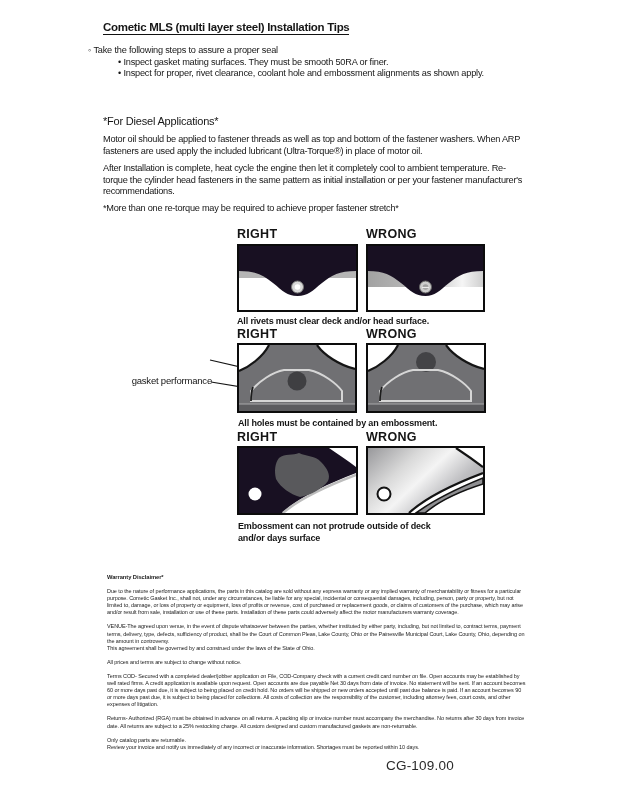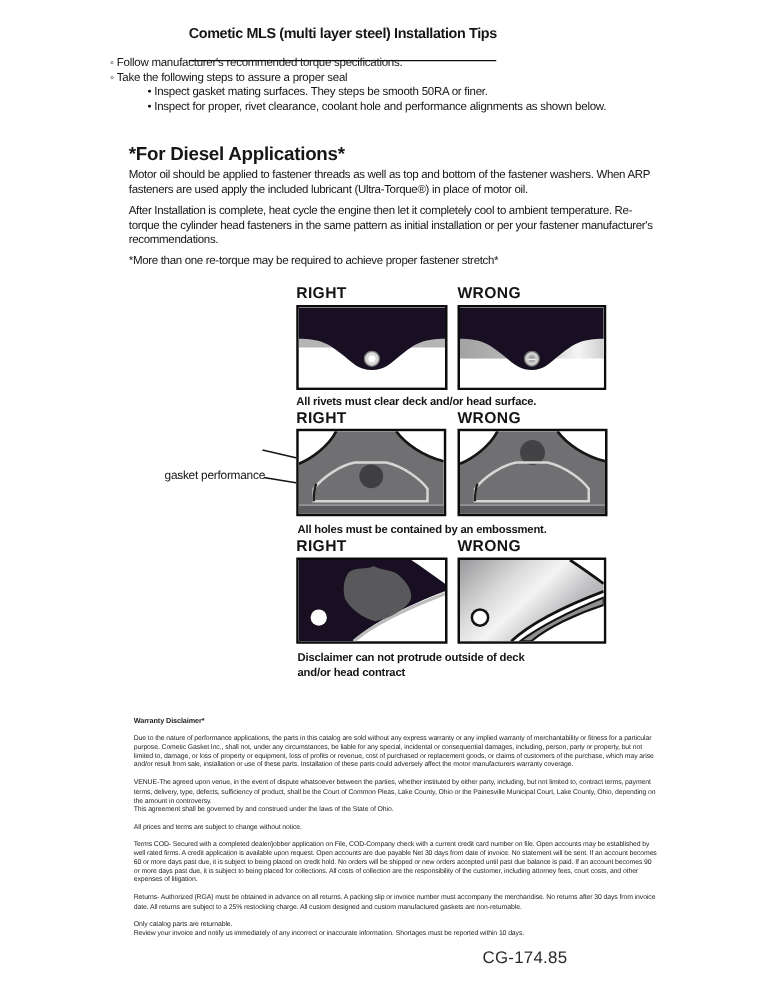--- a/index.html
+++ b/index.html
@@ -5,28 +5,28 @@
   html,body{margin:0;padding:0;background:#ffffff;}
   .page{
     position:relative;width:618px;height:800px;background:#ffffff;
     font-family:"Liberation Sans","DejaVu Sans",sans-serif;color:#161616;
     overflow:hidden;
   }
   .abs{position:absolute;}
   
   .title{
     left:103px;top:21px;font-size:11.5px;font-weight:bold;letter-spacing:-0.3px;
-    border-bottom:1.6px solid #111;padding-bottom:15px;white-space:nowrap;margin-left:48px;
+    border-bottom:1.6px solid #111;padding-bottom:1px;white-space:nowrap;
   }
   
   .bullets{left:88px;top:45px;width:432px;font-size:9.2px;line-height:11.6px;letter-spacing:-0.2px;}
   .b::before{content:"\25E6\00a0";font-size:9.2px;}
   .sb{padding-left:30px;}
   .sb::before{content:"\2022\00a0";}
-  .diesel-h{left:103px;top:115px;font-size:15px;font-weight:bold;letter-spacing:-0.2px;}
+  .diesel-h{left:103px;top:115px;font-size:11px;font-weight:normal;letter-spacing:-0.2px;}
   .para{left:103px;width:422px;font-size:9.2px;line-height:11.7px;letter-spacing:-0.25px;}
   .p1{top:134px;}
   .p2{top:163px;}
   .note{top:203px;}
   
   .rw{font-size:12.5px;font-weight:bold;letter-spacing:0.3px;color:#141414;}
   .cap{font-size:9px;font-weight:bold;letter-spacing:-0.15px;color:#141414;line-height:12px;}
   .dbox{border:2px solid #0c0c0c;box-sizing:border-box;background:#fff;}
   .dbox svg{display:block;width:100%;height:100%;}
   .sidelabel{font-size:9.5px;letter-spacing:-0.2px;line-height:10.8px;text-align:right;color:#141414;}
@@ -38,24 +38,23 @@
   .pagenum{left:386px;top:758px;font-size:13.5px;letter-spacing:0.2px;color:#2a2a2a;}
 </style>
 </head>
 <body>
 
 <div class="page">
 
   <div class="abs title">Cometic MLS (multi layer steel) Installation Tips</div>
 
   <div class="abs bullets">
-    <div class="b">Follow manufacturer's recommended torque specifications.</div>
     <div class="b">Take the following steps to assure a proper seal</div>
-    <div class="sb">Inspect gasket mating surfaces.  They steps be smooth 50RA or finer.</div>
-    <div class="sb">Inspect for proper, rivet clearance, coolant hole and performance alignments as shown below.</div>
+    <div class="sb">Inspect gasket mating surfaces.  They must be smooth 50RA or finer.</div>
+    <div class="sb">Inspect for proper, rivet clearance, coolant hole and embossment alignments as shown apply.</div>
   </div>
 
   <div class="abs diesel-h">*For Diesel Applications*</div>
   <div class="abs para p1">Motor oil should be applied to fastener threads as well as top and bottom of the fastener washers. When ARP fasteners are used apply the included lubricant (Ultra-Torque®) in place of motor oil.</div>
   <div class="abs para p2">After Installation is complete, heat cycle the engine then let it completely cool to ambient temperature. Re-torque the cylinder head fasteners in the same pattern as initial installation or per your fastener manufacturer's recommendations.</div>
   <div class="abs para note">*More than one re-torque may be required to achieve proper fastener stretch*</div>
 
   <div class="abs rw" style="left:237px;top:227px;width:121px;">RIGHT</div>
   <div class="abs rw" style="left:366px;top:227px;width:119px;">WRONG</div>
 
@@ -153,31 +152,31 @@
       </defs>
       <rect x="0" y="0" width="115" height="65" fill="#ffffff"></rect>
       <path d="M0,0 H88 C97,6 107,13 115,19 L115,25 C86,36 57,50 41,65 L0,65 Z" fill="url(#g3)"></path>
       <path d="M88,0 C97,6 107,13 115,19" stroke="#131313" stroke-width="2.2" fill="none"></path>
       <path d="M115,25 C86,36 57,50 41,65" stroke="#131313" stroke-width="2.2" fill="none"></path>
       <path d="M115,30 C88,41 63,54 48,65 L57,65 C70,54 93,43 115,36 Z" fill="#8f8f92" stroke="#131313" stroke-width="1.6"></path>
       <circle cx="16" cy="46" r="6.5" fill="#ffffff" stroke="#131313" stroke-width="2"></circle>
     </svg>
   </div>
   <div class="abs cap" style="left:238px;top:520px;">
-    <div>Disclaimer can not protrude outside of deck</div>
-    <div>and/or head contract</div>
+    <div>Embossment can not protrude outside of deck</div>
+    <div>and/or days surface</div>
   </div>
 
   <div class="abs legal">
     <div class="lh">Warranty Disclaimer*</div>
     <div class="lp">Due to the nature of performance applications, the parts in this catalog are sold without any express warranty or any implied warranty of merchantability or fitness for a particular purpose. Cometic Gasket Inc., shall not, under any circumstances, be liable for any special, incidental or consequential damages, including, person, party or property, but not limited to, damage, or loss of property or equipment, loss of profits or revenue, cost of purchased or replacement goods, or claims of customers of the purchase, which may arise and/or result from sale, installation or use of these parts. Installation of these parts could adversely affect the motor manufacturers warranty coverage.</div>
     <div class="lp tight">VENUE-The agreed upon venue, in the event of dispute whatsoever between the parties, whether instituted by either party, including, but not limited to, contract terms, payment terms, delivery, type, defects, sufficiency of product, shall be the Court of Common Pleas, Lake County, Ohio or the Painesville Municipal Court, Lake County, Ohio, depending on the amount in controversy.</div>
     <div class="lp">This agreement shall be governed by and construed under the laws of the State of Ohio.</div>
     <div class="lp">All prices and terms are subject to change without notice.</div>
     <div class="lp">Terms COD- Secured with a completed dealer/jobber application on File, COD-Company check with a current credit card number on file. Open accounts may be established by well rated firms. A credit application is available upon request. Open accounts are due payable Net 30 days from date of invoice. No statement will be sent. If an account becomes 60 or more days past due, it is subject to being placed on credit hold. No orders will be shipped or new orders accepted until past due balance is paid. If an account becomes 90 or more days past due, it is subject to being placed for collections. All costs of collection are the responsibility of the customer, including attorney fees, court costs, and other expenses of litigation.</div>
     <div class="lp">Returns- Authorized (RGA) must be obtained in advance on all returns. A packing slip or invoice number must accompany the merchandise. No returns after 30 days from invoice date. All returns are subject to a 25% restocking charge. All custom designed and custom manufactured gaskets are non-returnable.</div>
     <div class="lp tight">Only catalog parts are returnable.</div>
     <div class="lp">Review your invoice and notify us immediately of any incorrect or inaccurate information. Shortages must be reported within 10 days.</div>
   </div>
 
-  <div class="abs pagenum">CG-174.85</div>
+  <div class="abs pagenum">CG-109.00</div>
 
 </div>
 
 </body></html>

